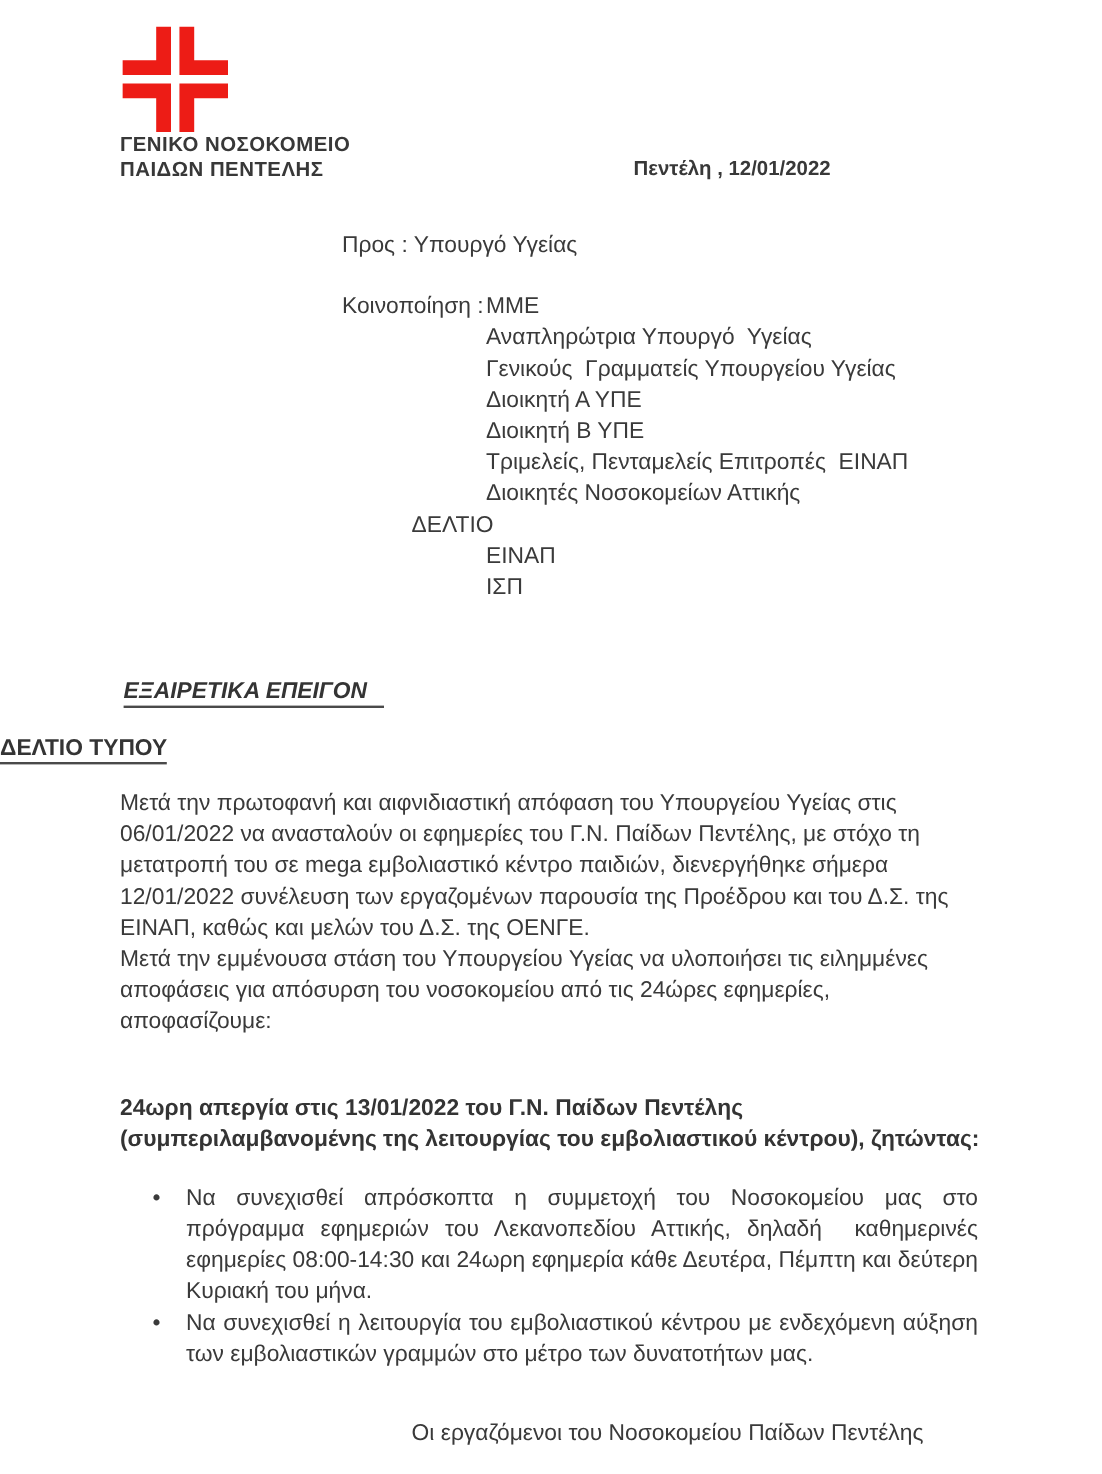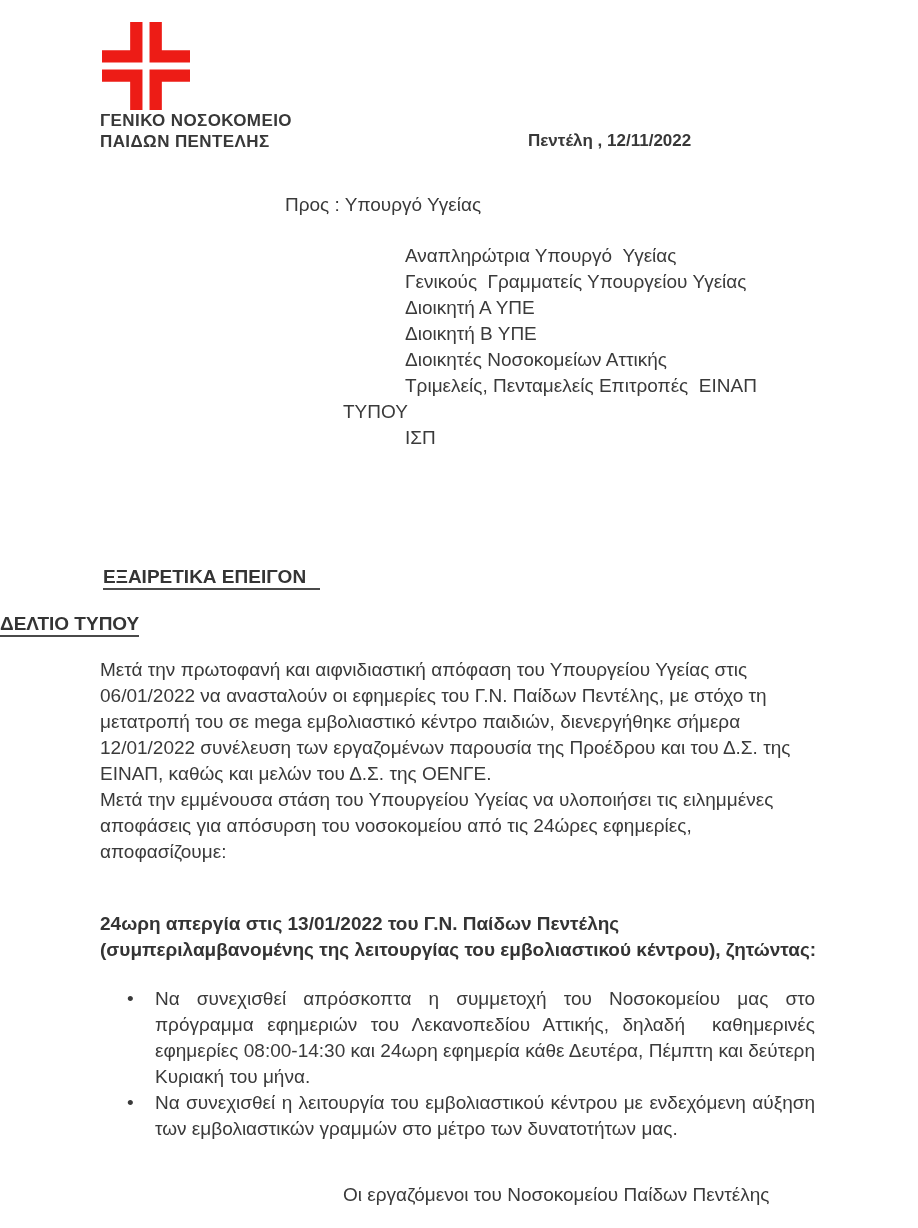--- a/index.html
+++ b/index.html
@@ -31,21 +31,21 @@
   .cc-block { left: 285px; top: 243px; font-size: 19px; line-height: 26px; }
   .cc-row { display: flex; }
   .cc-label { display: inline-block; width: 120px; flex: 0 0 120px; }
   .cc-item { white-space: pre-wrap; }
   .cc-indent { padding-left: 120px; white-space: pre-wrap; }
   .cc-extra-left { padding-left: 58px; white-space: pre-wrap; }
 
   
   .urgency-heading {
     left: 103px; top: 566px;
-    font-size: 19px; font-weight: bold; color: #343434;
+    font-size: 19px; font-weight: bold; color: #343434; font-style: italic;
   }
   .urgency-heading .underlined {
     border-bottom: 2px solid #4a4a4a;
     padding-right: 14px; padding-bottom: 1px;
   }
   .press-title {
     left: 0; top: 613px; width: 904px; text-align: left;
     font-size: 19px; font-weight: bold; color: #343434;
   }
   .press-title .underlined {
@@ -90,32 +90,37 @@
         <path d="M54 0 L68 0 L68 32 L100 32 L100 46 L54 46 Z"></path>
         <path d="M0 54 L46 54 L46 100 L32 100 L32 68 L0 68 Z"></path>
         <path d="M54 54 L100 54 L100 68 L68 68 L68 100 L54 100 Z"></path>
       </g>
     </svg>
   </div>
 
   <div class="abs org-name">ΓΕΝΙΚΟ ΝΟΣΟΚΟΜΕΙΟ
 ΠΑΙΔΩΝ ΠΕΝΤΕΛΗΣ</div>
 
-  <div class="abs dateline">Πεντέλη , 12/11/2022</div>
+  <div class="abs dateline">Πεντέλη , 12/01/2022</div>
 
   <div class="abs recipient">Προς : Υπουργό Υγείας</div>
 
   <div class="abs cc-block">
+    <div class="cc-row">
+      <span class="cc-label">Κοινοποίηση :</span>
+      <span class="cc-item">ΜΜΕ</span>
+    </div>
     <div class="cc-indent">Αναπληρώτρια Υπουργό  Υγείας</div>
     <div class="cc-indent">Γενικούς  Γραμματείς Υπουργείου Υγείας</div>
     <div class="cc-indent">Διοικητή Α ΥΠΕ</div>
     <div class="cc-indent">Διοικητή Β ΥΠΕ</div>
+    <div class="cc-indent">Τριμελείς, Πενταμελείς Επιτροπές  ΕΙΝΑΠ</div>
     <div class="cc-indent">Διοικητές Νοσοκομείων Αττικής</div>
-    <div class="cc-indent">Τριμελείς, Πενταμελείς Επιτροπές  ΕΙΝΑΠ</div>
-    <div class="cc-extra-left">ΤΥΠΟΥ</div>
+    <div class="cc-extra-left">ΔΕΛΤΙΟ</div>
+    <div class="cc-indent">ΕΙΝΑΠ</div>
     <div class="cc-indent">ΙΣΠ</div>
   </div>
 
   <div class="abs urgency-heading">
     <span class="underlined">ΕΞΑΙΡΕΤΙΚΑ ΕΠΕΙΓΟΝ</span>
   </div>
 
   <div class="abs press-title">
     <span class="underlined">ΔΕΛΤΙΟ ΤΥΠΟΥ</span>
   </div>

